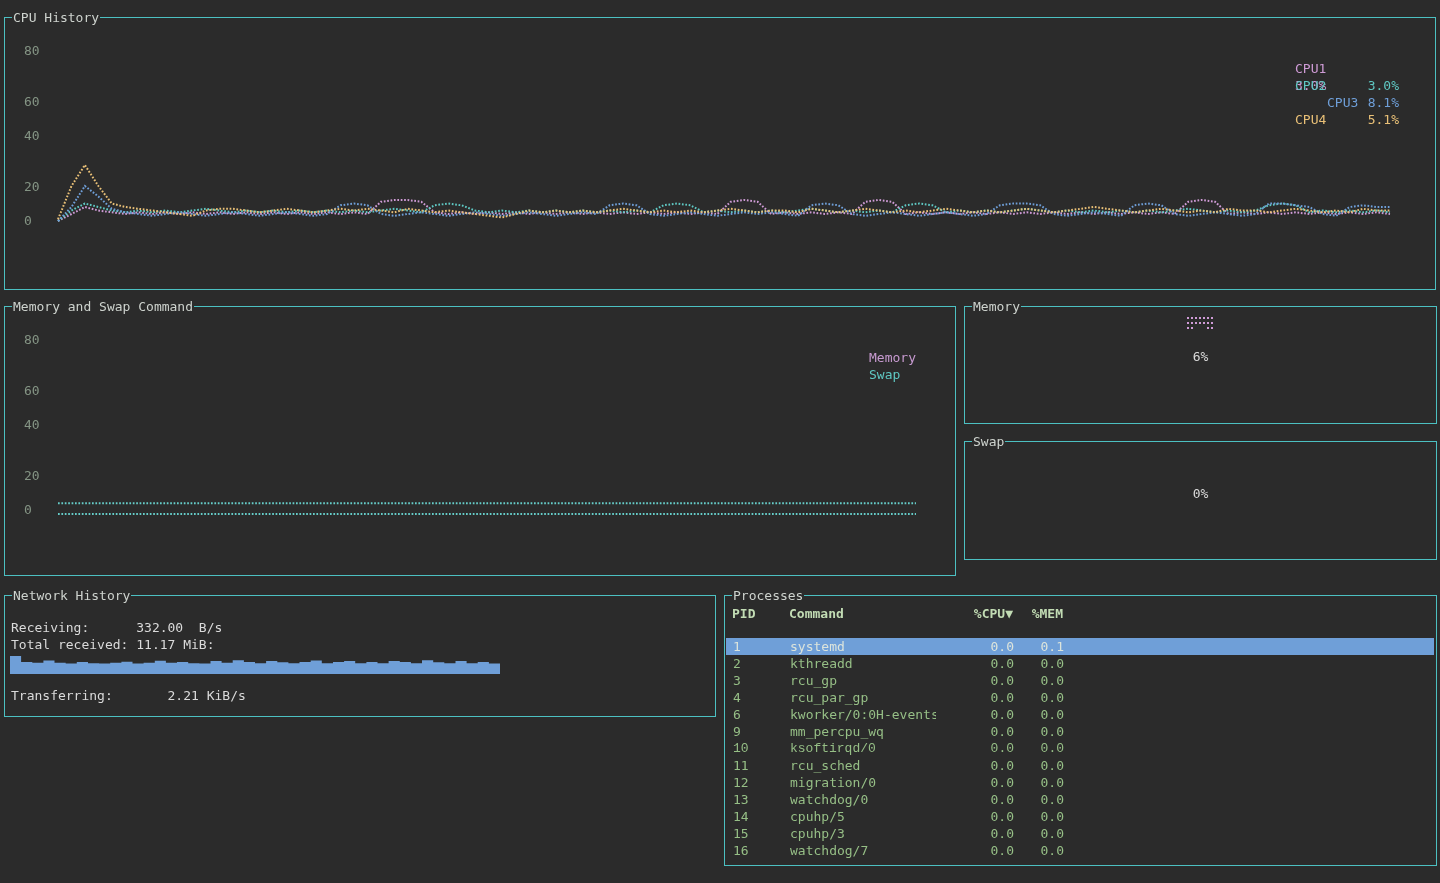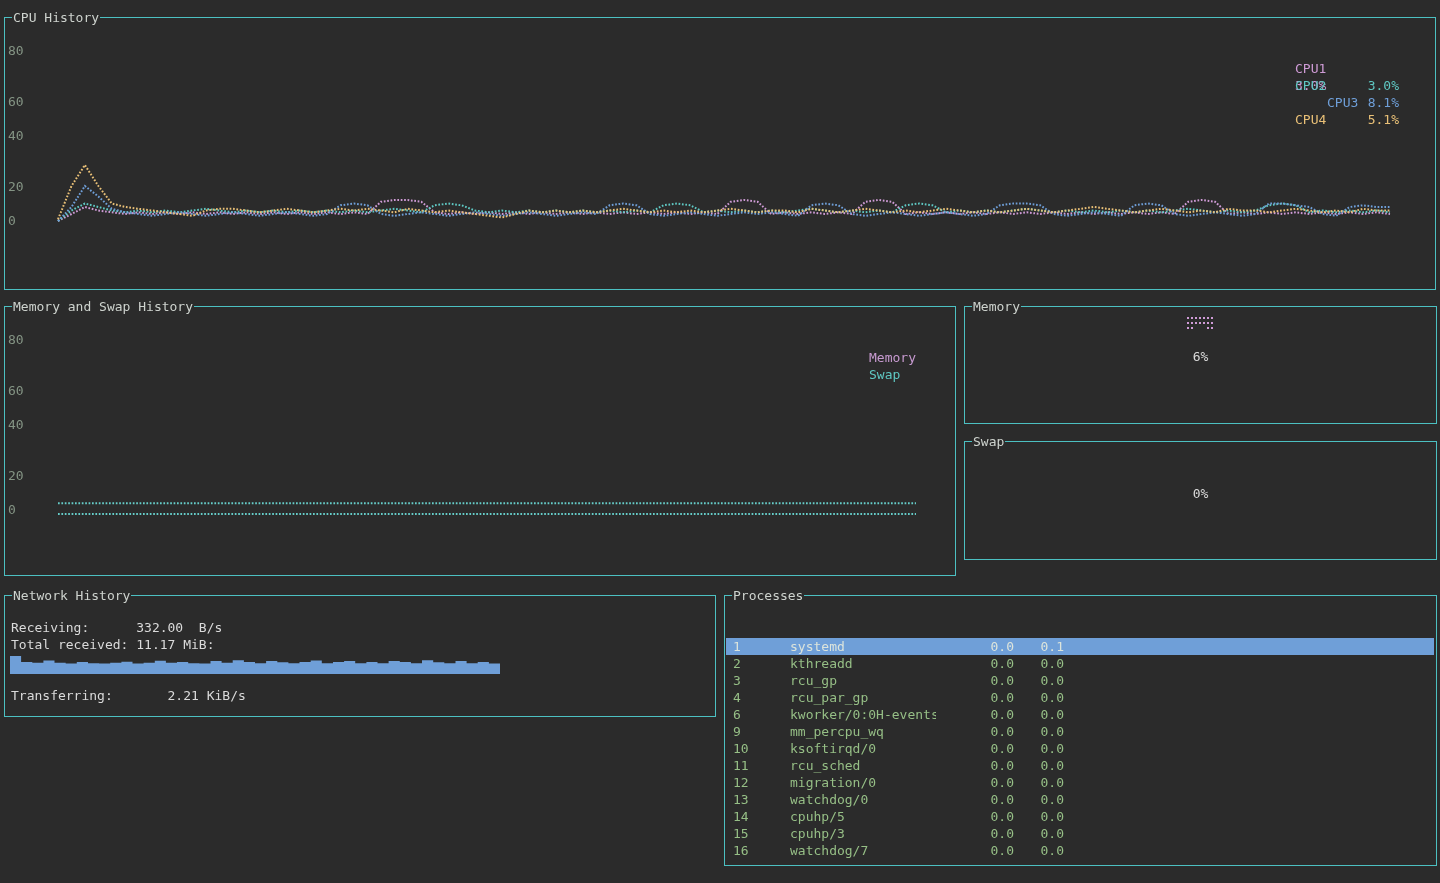--- a/index.html
+++ b/index.html
@@ -4,21 +4,21 @@
 <style>
   :root{
     --bg:#2b2b2b; --border:#4cc0c2; --title:#ced3ce; --tick:#849484; --fg:#dadada;
   }
   *{box-sizing:border-box;}
   html,body{margin:0;padding:0;}
   body{background:var(--bg);font-family:"DejaVu Sans Mono", monospace;font-size:13px;}
   .screen{position:relative;width:1440px;height:883px;background:var(--bg);overflow:hidden;}
   .panel{position:absolute;border:1px solid var(--border);background:var(--bg);}
   .panel-title{position:absolute;top:-8px;left:7px;background:var(--bg);padding:0 1px;color:var(--title);line-height:15px;white-space:pre;}
-  .tick{position:absolute;left:3px;color:var(--tick);line-height:14px;}
+  .tick{position:absolute;left:19px;color:var(--tick);line-height:14px;}
   .legend{position:absolute;}
   .legend-row{height:17px;display:flex;justify-content:space-between;line-height:17px;}
   .netline{position:absolute;left:6px;color:var(--fg);white-space:pre;line-height:14px;}
   .pct{position:absolute;left:0;right:0;text-align:center;color:var(--fg);line-height:14px;}
   .gauge{position:absolute;left:50%;transform:translateX(-50%);}
   .gauge i{position:absolute;width:2px;height:2px;}
   .proc-header{position:absolute;left:0;right:0;height:17px;}
   .proc-rows{position:absolute;left:0;right:0;}
   .prow{position:absolute;left:1px;right:2px;height:17px;line-height:17px;}
   .pcell{position:absolute;line-height:17px;white-space:pre;overflow:hidden;}
@@ -62,21 +62,21 @@
           <span>8.1%</span>
         </div>
         <div class="legend-row" style="color: rgb(233, 192, 119);">
           <span>CPU4</span>
           <span>5.1%</span>
         </div>
       </div>
   </div>
 
   <div class="panel" style="left:4px;top:306px;width:952px;height:270px;">
-    <span class="panel-title">Memory and Swap History</span>
+    <span class="panel-title">Memory and Swap Command</span>
     <div id="memswap-ticks">
         <span class="tick" style="top: 26px;">80</span>
         <span class="tick" style="top: 77px;">60</span>
         <span class="tick" style="top: 111px;">40</span>
         <span class="tick" style="top: 162px;">20</span>
         <span class="tick" style="top: 196px;">0</span>
       </div>
     <svg id="memswap-svg" width="950" height="268" style="left:0;top:0;">
         <polyline points="53.0,196.2 148.3,196.2 243.7,196.2 339.0,196.2 434.3,196.2 529.7,196.2 625.0,196.2 720.3,196.2 815.7,196.2 911.0,196.2" fill="none" stroke="#66cdc9" stroke-width="2" stroke-dasharray="1.7 1.7"></polyline>
         <polyline points="53.0,207.0 148.3,207.0 243.7,207.0 339.0,207.0 434.3,207.0 529.7,207.0 625.0,207.0 720.3,207.0 815.7,207.0 911.0,207.0" fill="none" stroke="#66cdc9" stroke-width="2" stroke-dasharray="1.7 1.7"></polyline>
@@ -127,20 +127,26 @@
     <div class="netline" style="top:42px;">Total received: 11.17 MiB:</div>
     <svg id="net-svg" width="490" height="21" style="left:5px;top:57px;">
         <path d="M0,21 L0.0,3.0 L11.1,3.0 L11.1,9.0 L22.3,9.0 L22.3,9.8 L33.4,9.8 L33.4,7.5 L44.5,7.5 L44.5,9.8 L55.7,9.8 L55.7,10.5 L66.8,10.5 L66.8,9.0 L78.0,9.0 L78.0,10.2 L89.1,10.2 L89.1,10.5 L100.2,10.5 L100.2,9.8 L111.4,9.8 L111.4,8.7 L122.5,8.7 L122.5,10.5 L133.6,10.5 L133.6,9.8 L144.8,9.8 L144.8,7.8 L155.9,7.8 L155.9,9.8 L167.0,9.8 L167.0,9.0 L178.2,9.0 L178.2,10.2 L189.3,10.2 L189.3,10.5 L200.5,10.5 L200.5,8.1 L211.6,8.1 L211.6,9.8 L222.7,9.8 L222.7,7.2 L233.9,7.2 L233.9,9.0 L245.0,9.0 L245.0,10.2 L256.1,10.2 L256.1,8.1 L267.3,8.1 L267.3,9.3 L278.4,9.3 L278.4,10.2 L289.5,10.2 L289.5,9.0 L300.7,9.0 L300.7,7.5 L311.8,7.5 L311.8,10.2 L323.0,10.2 L323.0,9.0 L334.1,9.0 L334.1,8.1 L345.2,8.1 L345.2,10.2 L356.4,10.2 L356.4,9.0 L367.5,9.0 L367.5,10.2 L378.6,10.2 L378.6,8.1 L389.8,8.1 L389.8,9.0 L400.9,9.0 L400.9,10.2 L412.0,10.2 L412.0,7.2 L423.2,7.2 L423.2,9.3 L434.3,9.3 L434.3,10.2 L445.5,10.2 L445.5,8.1 L456.6,8.1 L456.6,10.2 L467.7,10.2 L467.7,9.0 L478.9,9.0 L478.9,10.5 L490.0,10.5 L490,21 Z" fill="#6f9fd8"></path>
       </svg>
     <div class="netline" style="top:93px;">Transferring:       2.21 KiB/s</div>
   </div>
 
 
   <div class="panel" style="left:724px;top:595px;width:713px;height:271px;padding-left:44px;">
     <span class="panel-title">Processes</span>
+    <div class="proc-header" id="proc-header" style="top:9px;">
+        <span class="pcell c-pid" style="color: rgb(194, 220, 180); font-weight: bold;">PID</span>
+        <span class="pcell c-cmd" style="color: rgb(194, 220, 180); font-weight: bold;">Command</span>
+        <span class="pcell c-cpu" style="color: rgb(194, 220, 180); font-weight: bold;">%CPU▼</span>
+        <span class="pcell c-mem" style="color: rgb(194, 220, 180); font-weight: bold;">%MEM</span>
+      </div>
     <div class="proc-rows" id="proc-rows" style="top:0;">
         <div class="prow" style="top: 42px; background: rgb(111, 159, 216); color: rgb(220, 228, 220);">
           <span class="pcell c-pid">1</span>
           <span class="pcell c-cmd">systemd</span>
           <span class="pcell c-cpu">0.0</span>
           <span class="pcell c-mem">0.1</span>
         </div>
         <div class="prow" style="top: 59px; background: transparent; color: rgb(150, 191, 134);">
           <span class="pcell c-pid">2</span>
           <span class="pcell c-cmd">kthreadd</span>
@@ -164,21 +170,21 @@
           <span class="pcell c-cmd">kworker/0:0H-events_high</span>
           <span class="pcell c-cpu">0.0</span>
           <span class="pcell c-mem">0.0</span>
         </div>
         <div class="prow" style="top: 127px; background: transparent; color: rgb(150, 191, 134);">
           <span class="pcell c-pid">9</span>
           <span class="pcell c-cmd">mm_percpu_wq</span>
           <span class="pcell c-cpu">0.0</span>
           <span class="pcell c-mem">0.0</span>
         </div>
-        <div class="prow" style="top: 144px; background: transparent; color: rgb(150, 191, 134);">
+        <div class="prow" style="top: 144px; background: transparent; color: rgb(150, 191, 134); font-family: Liberation Mono, monospace;">
           <span class="pcell c-pid">10</span>
           <span class="pcell c-cmd">ksoftirqd/0</span>
           <span class="pcell c-cpu">0.0</span>
           <span class="pcell c-mem">0.0</span>
         </div>
         <div class="prow" style="top: 161px; background: transparent; color: rgb(150, 191, 134);">
           <span class="pcell c-pid">11</span>
           <span class="pcell c-cmd">rcu_sched</span>
           <span class="pcell c-cpu">0.0</span>
           <span class="pcell c-mem">0.0</span>

